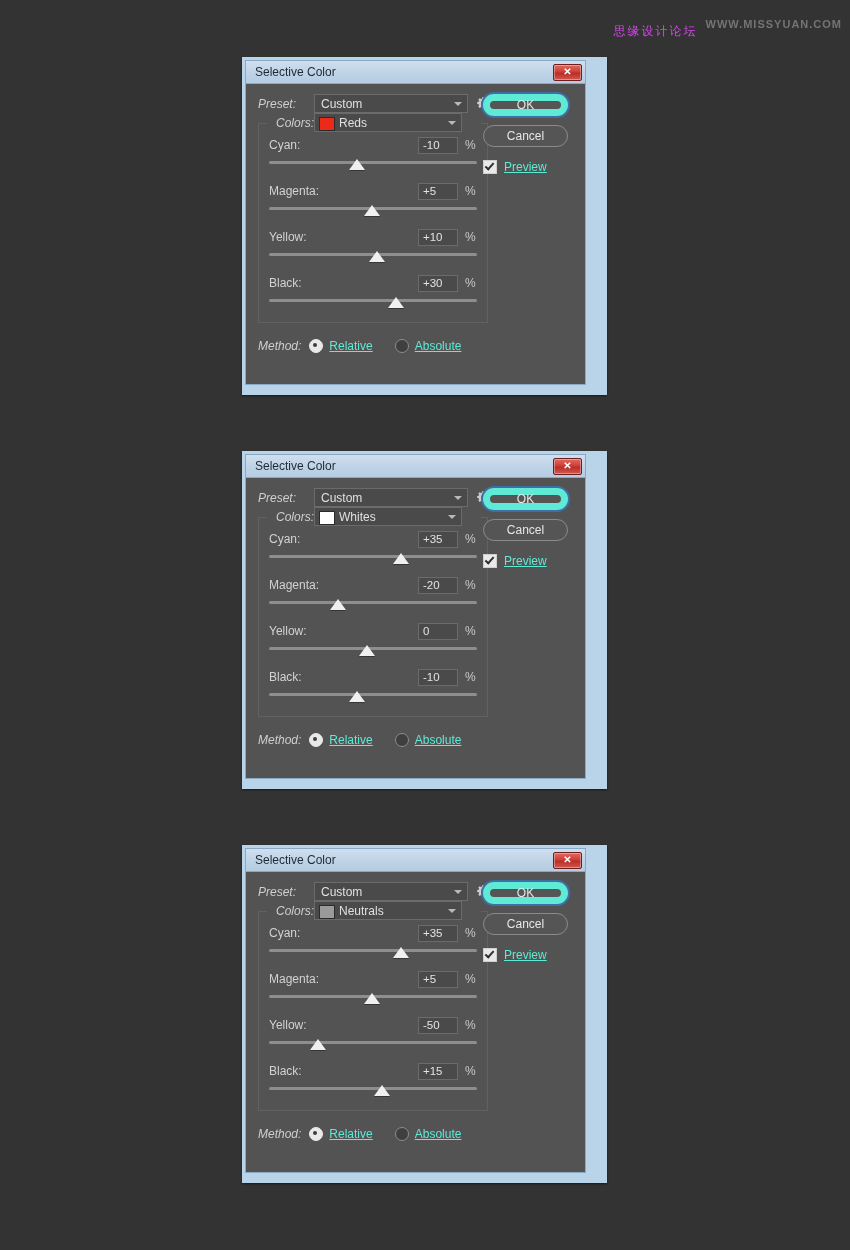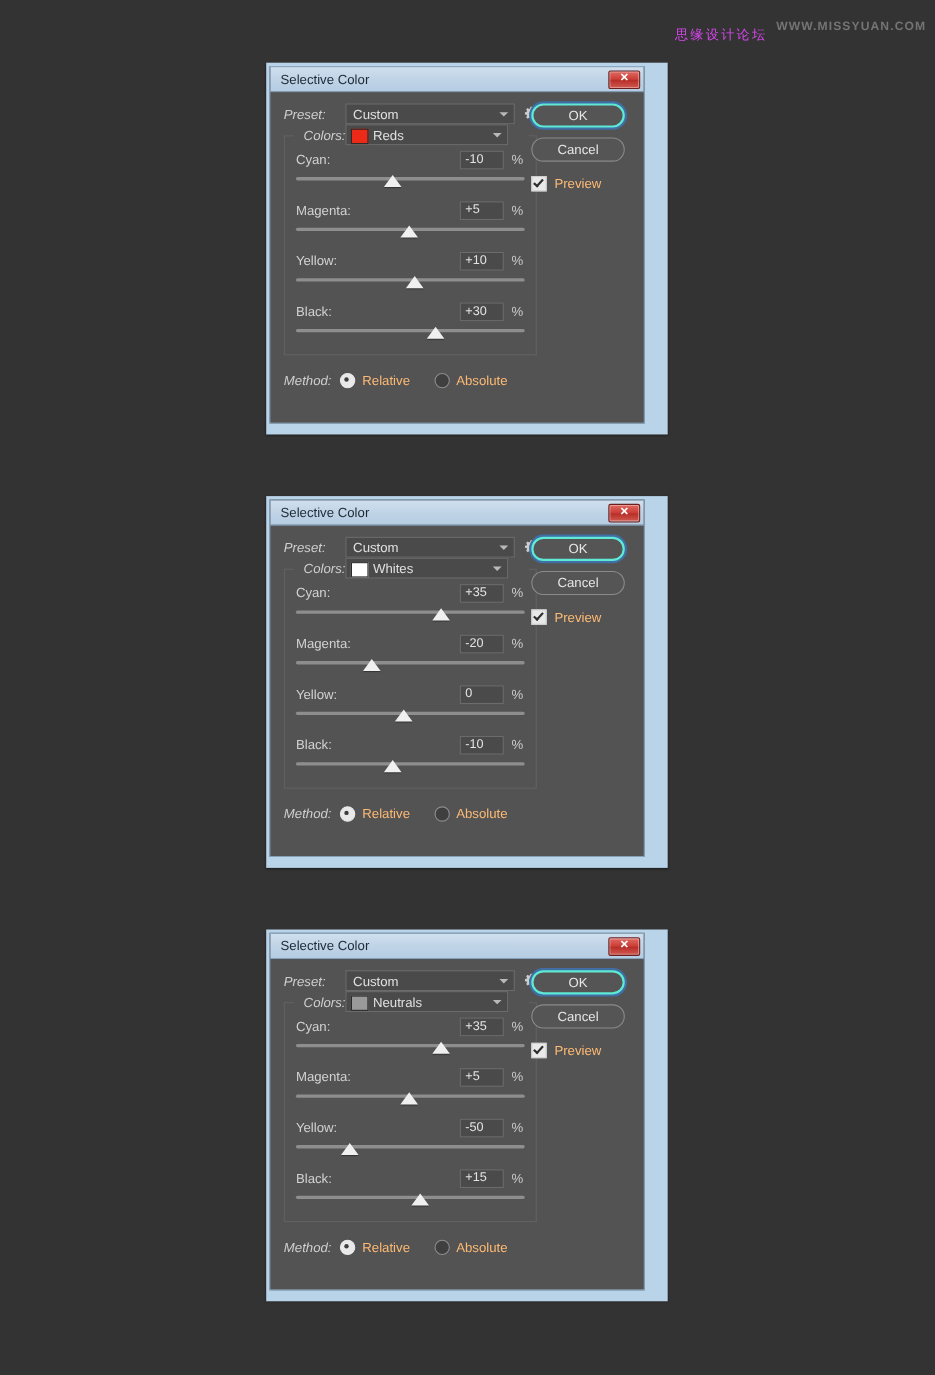--- a/index.html
+++ b/index.html
@@ -164,39 +164,39 @@
   .radio{
     width:12px;height:12px;border-radius:50%;
     border:1px solid #8d8d8d;background:#3f3f3f;
     display:inline-block;position:relative;flex:none;cursor:pointer;
   }
   .radio.on{background:#e9e9e9;border-color:#e9e9e9;}
   .radio.on:after{
     content:"";position:absolute;left:3px;top:3px;
     width:4px;height:4px;border-radius:50%;background:#3d3d3d;
   }
-  .radio-label{color:#fdba74;font-size:12px;cursor:pointer;}
+  .radio-label{color:#5eead4;font-size:12px;cursor:pointer;text-decoration:underline;}
   .radio-grp{display:flex;align-items:center;gap:6px;margin-right:14px;}
 
   
   .right-col{
     position:absolute;top:10px;right:12px;width:90px;
   }
   .btn{
     width:85px;height:22px;
     border-radius:11px;
     border:1px solid #8b8b8b;
     background:#555555;
     color:#e6e6e6;font-size:12px;
     display:flex;align-items:center;justify-content:center;
     margin-bottom:9px;cursor:pointer;
     box-sizing:border-box;
   }
   .btn.primary{
-    border:2px solid #5eead4;
+    border:7px solid #5eead4;
     box-shadow:0 0 0 2px #3f6fa5;
   }
   .prev-row{display:flex;align-items:center;gap:7px;margin-top:13px;}
   .chk{
     width:12px;height:12px;background:#e9e9e9;border:1px solid #cfcfcf;
     position:relative;flex:none;cursor:pointer;
   }
   .chk:after{
     content:"";position:absolute;left:3px;top:0px;
     width:3px;height:7px;border:solid #2e2e2e;

